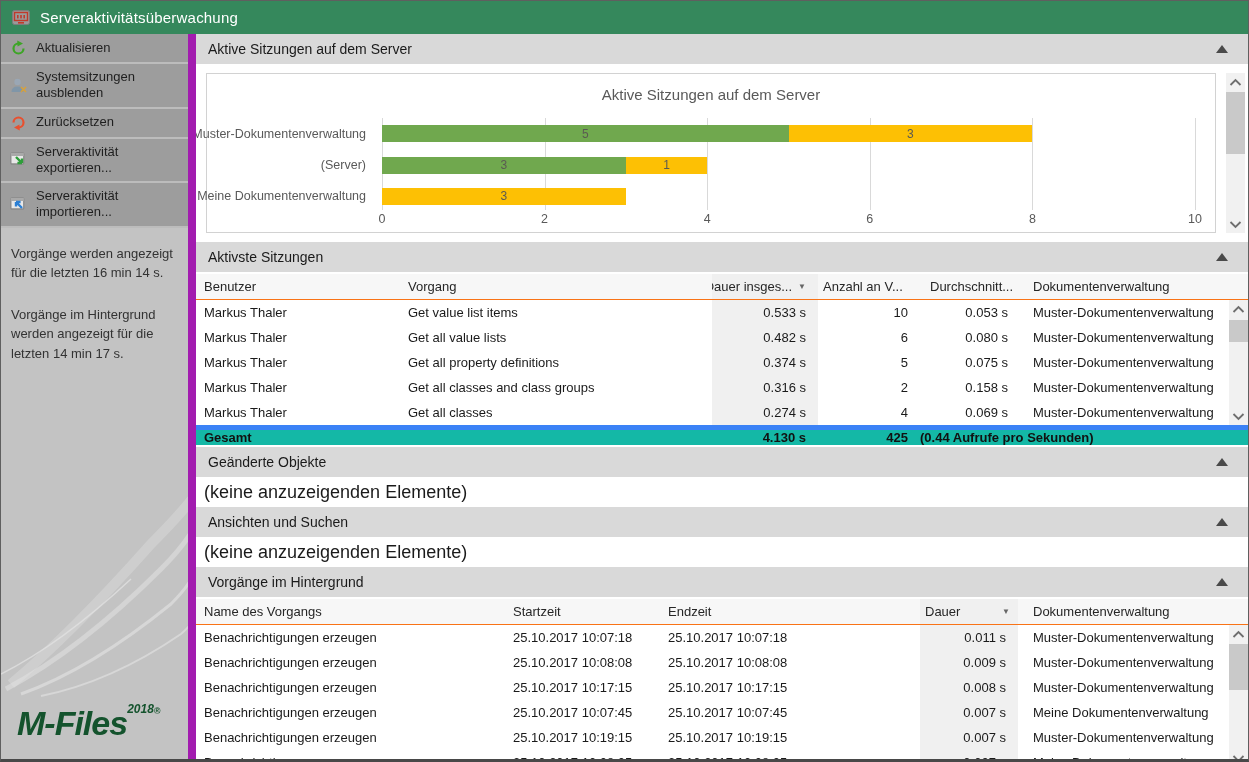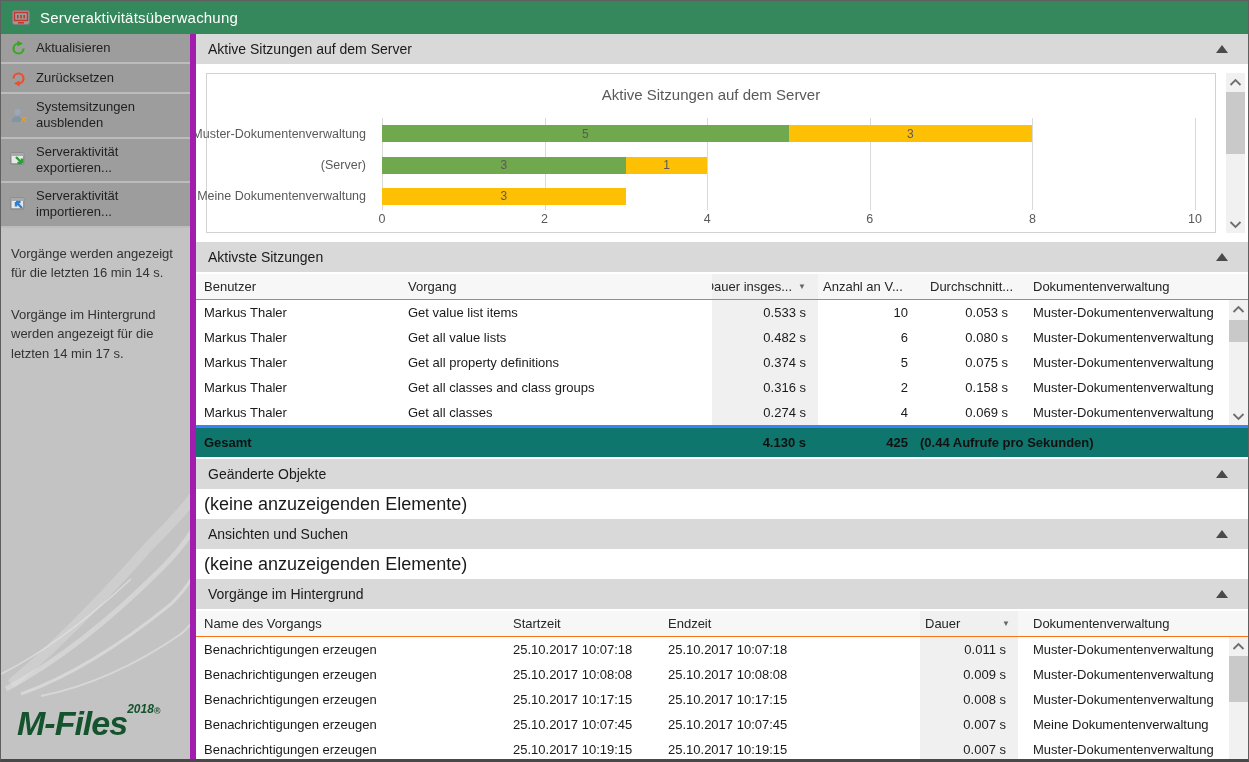--- a/index.html
+++ b/index.html
@@ -11,21 +11,21 @@
 
   
   .titlebar { height:33px; background:#35885C; display:flex; align-items:center; padding-left:11px; flex:0 0 auto; }
   .titlebar .app-icon { width:18px; height:15px; margin-right:10px; display:inline-flex; }
   .titlebar .title { color:#ffffff; font-size:15px; letter-spacing:.2px; }
 
   
   .body { flex:1; display:flex; min-height:0; }
 
   
-  .sidebar { width:195px; flex:0 0 auto; background:#c3c3c3; position:relative; overflow:hidden; border-right:6px solid #a21caf; }
+  .sidebar { width:195px; flex:0 0 auto; background:#c3c3c3; position:relative; overflow:hidden; border-right:8px solid #a21caf; }
   .side-buttons { display:flex; flex-direction:column; }
   .side-btn { background:#9d9d9d; border-bottom:2px solid #bcbcbc; display:flex; align-items:center;
               padding:5px 6px 5px 8px; min-height:30px; cursor:default; }
   .side-btn .bicon { width:19px; height:17px; flex:0 0 auto; margin-right:8px; display:flex; align-items:center; justify-content:center; }
   .side-btn .blabel { font-size:13px; color:#1f1f1f; line-height:1.25; }
   .side-info { padding:16px 10px 0 10px; }
   .side-info p { font-size:13px; color:#333333; line-height:1.5; margin-bottom:22px; }
   .logo-area { position:absolute; left:0; right:0; bottom:0; height:300px; pointer-events:none; }
   .logo-area svg.swirl { position:absolute; left:0; bottom:35px; }
   .brand { position:absolute; left:16px; bottom:16px; color:#14532d; font-style:italic; font-weight:bold;
@@ -71,21 +71,21 @@
   .tbl-row { height:25px; flex:0 0 auto; background:#ffffff; }
   .tbl-row .c { font-size:13px; color:#1a1a1a; white-space:nowrap; overflow:hidden; }
   .shade { background:#f0f0f0; height:100%; display:flex; align-items:center; }
   .r { justify-content:flex-end; text-align:right; }
   .sessions-grid { grid-template-columns:204px 312px 106px 97px 103px 1fr; }
   .bg-grid { grid-template-columns:309px 155px 260px 98px 1fr; }
   .pl8 { padding-left:8px; } .pl5 { padding-left:5px; } .pl15 { padding-left:15px; }
   .pr12 { padding-right:12px; } .pr7 { padding-right:7px; } .pr10 { padding-right:10px; }
   .sort-arrow { font-size:8px; color:#666666; margin-left:6px; }
   .hc-flex { display:flex; align-items:center; height:100%; }
-  .tbl-total { height:32px; flex:0 0 auto; background:#0f766e; border-top:3px solid #3b82f6; }
+  .tbl-total { height:20px; flex:0 0 auto; background:#14b8a6; border-top:5px solid #3b82f6; }
   .tbl-total .c { font-size:13px; font-weight:bold; color:#111111; white-space:nowrap; }
   .rows-wrap { position:relative; flex:0 0 auto; }
   .empty-note { height:30px; flex:0 0 auto; display:flex; align-items:center; padding-left:8px;
                 font-size:18px; color:#1a1a1a; background:#ffffff; }
 </style>
 </head>
 <body>
 
 <div class="window">
 
@@ -109,38 +109,38 @@
       <div class="side-buttons">
         <div class="side-btn">
           <span class="bicon">
             <svg width="17" height="17" viewBox="0 0 17 17">
               <path d="M13.5 8.5 A5 5 0 1 1 8.5 3.5" fill="none" stroke="#3DA526" stroke-width="2.2"></path>
               <polygon points="7.2,0.6 13,3.4 7.6,6.6" fill="#3DA526"></polygon>
             </svg>
           </span>
           <span class="blabel">Aktualisieren</span>
         </div>
-        <div class="side-btn">
-          <span class="bicon">
-            <svg width="17" height="17" viewBox="0 0 17 17">
-              <path d="M3.5 8.5 A5 5 0 1 1 8.5 13.5" fill="none" stroke="#E8502F" stroke-width="2.2"></path>
-              <polygon points="9.8,16.4 4,13.6 9.4,10.4" fill="#E8502F"></polygon>
-            </svg>
-          </span>
-          <span class="blabel">Zurücksetzen</span>
-        </div>
         <div class="side-btn" style="min-height:38px;">
           <span class="bicon">
             <svg width="17" height="17" viewBox="0 0 17 17">
               <circle cx="7.5" cy="5" r="3.2" fill="#9aa7b5"></circle>
               <path d="M1.5 15 Q1.5 9.5 7.5 9.5 Q13.5 9.5 13.5 15 Z" fill="#8096a8"></path>
               <path d="M11 10 L16 15 M16 10 L11 15" stroke="#d8a13a" stroke-width="1.6" fill="none"></path>
             </svg>
           </span>
           <span class="blabel" style="max-width:128px;">Systemsitzungen ausblenden</span>
+        </div>
+        <div class="side-btn">
+          <span class="bicon">
+            <svg width="17" height="17" viewBox="0 0 17 17">
+              <path d="M3.5 8.5 A5 5 0 1 1 8.5 13.5" fill="none" stroke="#E8502F" stroke-width="2.2"></path>
+              <polygon points="9.8,16.4 4,13.6 9.4,10.4" fill="#E8502F"></polygon>
+            </svg>
+          </span>
+          <span class="blabel">Zurücksetzen</span>
         </div>
         <div class="side-btn">
           <span class="bicon">
             <svg width="17" height="15" viewBox="0 0 17 15">
               <rect x="0.8" y="1" width="13" height="11" rx="1.2" fill="#e8e8e8" stroke="#8b8b8b" stroke-width="1.4"></rect>
               <rect x="0.8" y="1" width="13" height="3" fill="#a9a9a9"></rect>
               <path d="M6 5 L12 11 M12 11 L12 6.4 M12 11 L7.4 11" stroke="#2e9e3a" stroke-width="2.4" fill="none"></path>
             </svg>
           </span>
           <span class="blabel">Serveraktivität exportieren...</span>

